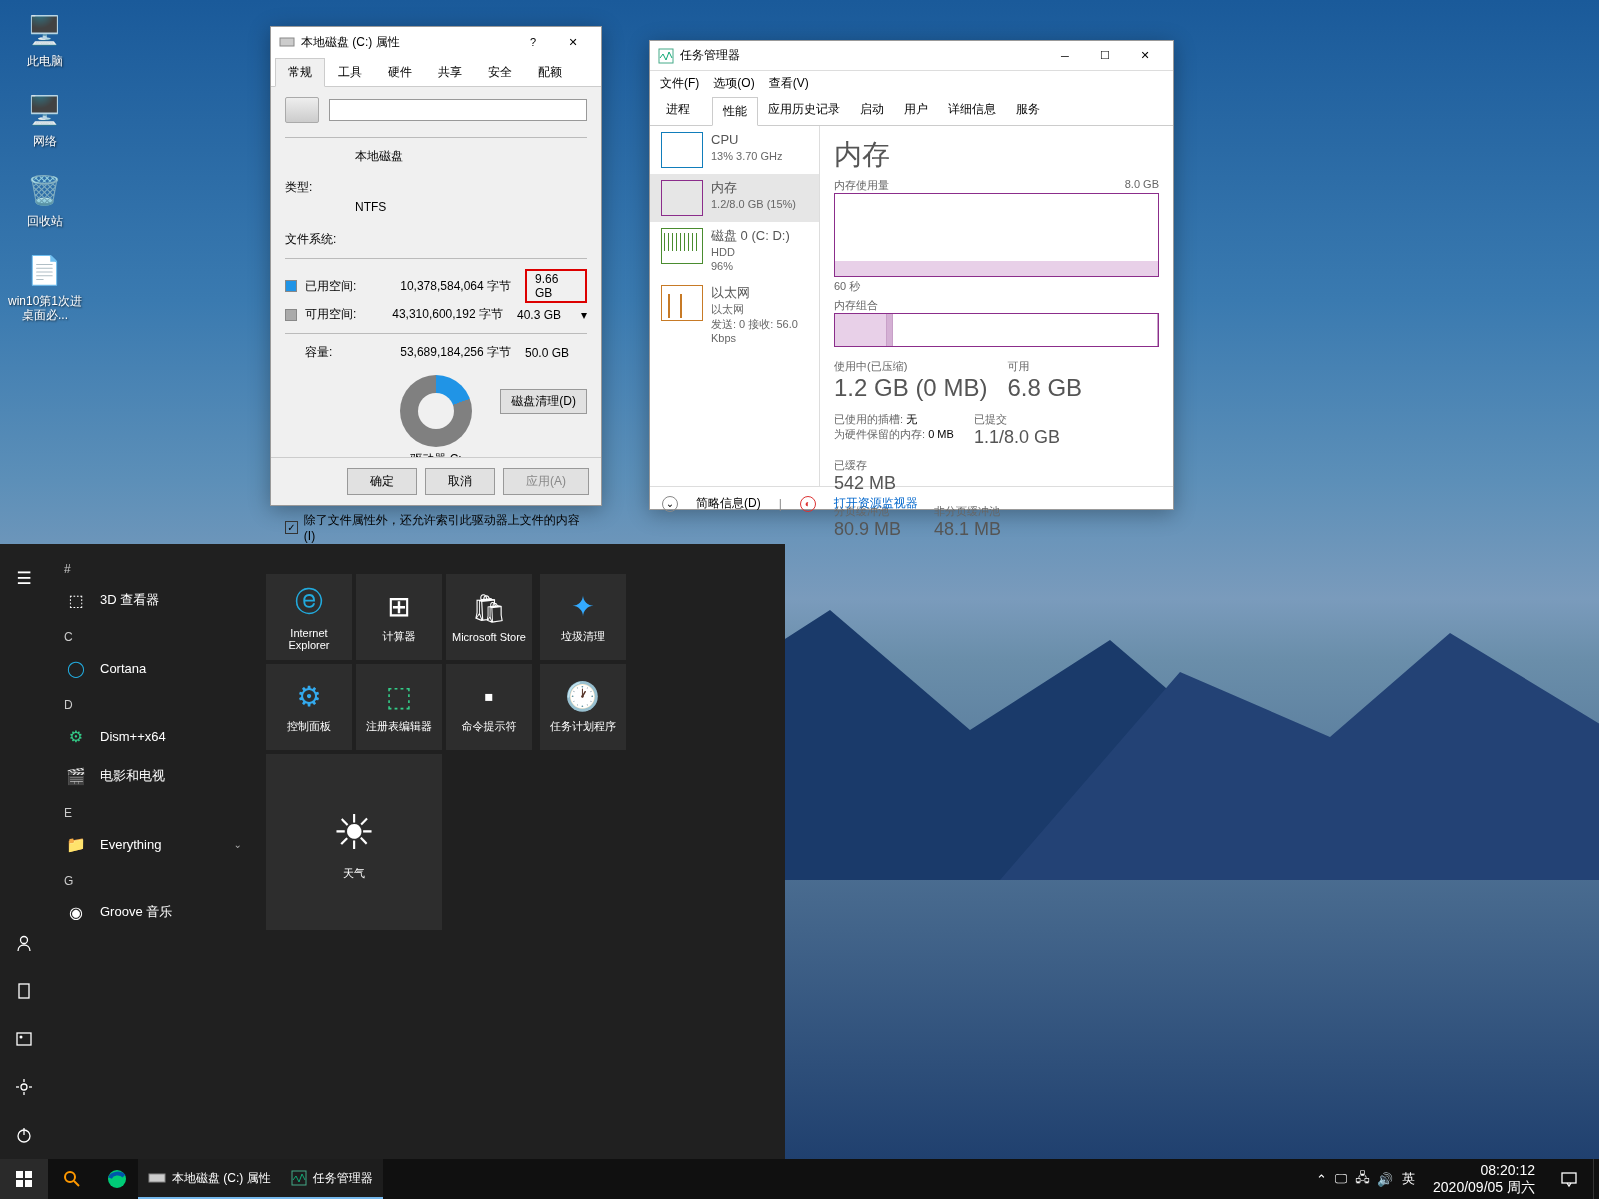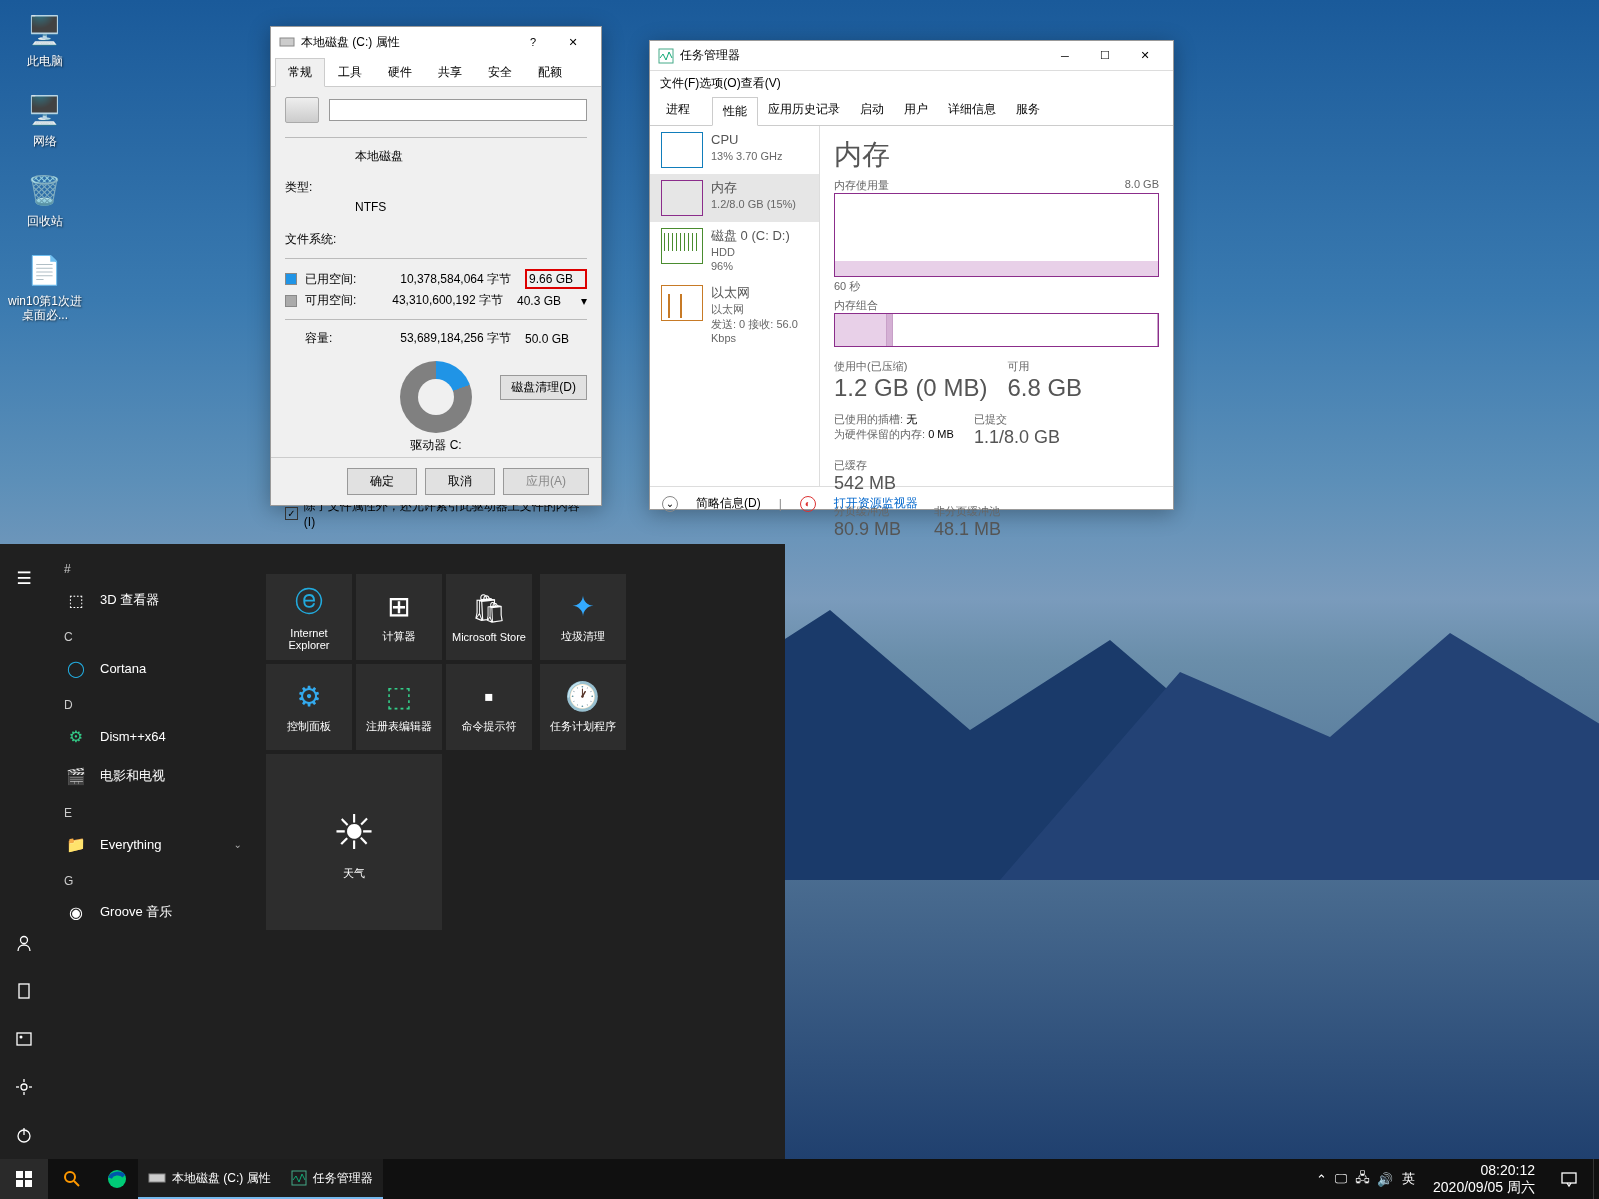--- a/index.html
+++ b/index.html
@@ -36,35 +36,35 @@
 .kv .k { width: 70px; margin-top: 31px; }
 .kv .v { flex: 1; }
 .hr { border-top: 1px solid #bbb; margin: 10px 0; }
 .space-row { display: flex; align-items: center; font-size: 12px; margin: 3px 0; }
 .space-row .sq { width: 12px; height: 12px; margin-right: 8px; border: 1px solid #888; }
 .space-row .sq.used { background: #2094e6; }
 .space-row .sq.free { background: #aaa; }
 .space-row .lbl { width: 56px; }
 .space-row .bytes { flex: 1; text-align: right; padding-right: 14px; }
 .space-row .gb { width: 62px; text-align: left; }
-.space-row .gb.hi { border: 2px solid #d00; padding: 1px 2px; }
+.space-row .gb.hi { border: 2px solid #d00; padding: 1px 8px; }
 .pie { width: 72px; height: 72px; border-radius: 50%; margin: 14px auto 4px; background: conic-gradient(#2094e6 0deg 70deg, #808080 70deg 360deg); position: relative; }
 .pie::after { content: ''; position: absolute; left: 18px; top: 18px; width: 36px; height: 36px; border-radius: 50%; background: #f0f0f0; }
 .pie-label { text-align: center; font-size: 12px; margin-bottom: 8px; }
 .diskclean-btn { float: right; padding: 3px 10px; border: 1px solid #999; background: #e1e1e1; font-size: 12px; margin-top: -62px; cursor: pointer; }
 .check-row { display: flex; align-items: center; gap: 6px; font-size: 12px; margin: 6px 0; }
 .check { width: 13px; height: 13px; border: 1px solid #333; display: inline-flex; align-items: center; justify-content: center; font-size: 10px; }
 .btnrow { display: flex; gap: 8px; justify-content: flex-end; padding: 10px 12px; border-top: 1px solid #ccc; position: absolute; bottom: 0; left: 0; right: 0; background: #f0f0f0; }
 .btn { padding: 4px 22px; border: 1px solid #999; background: #e1e1e1; font-size: 12px; cursor: pointer; }
 .btn.disabled { color: #888; }
 
 
 .tm { left: 649px; top: 40px; width: 525px; height: 470px; }
 .tm .titlebar { border-bottom: 1px solid #ddd; }
-.tm-menu { display: flex; padding: 4px 10px; font-size: 12px; }
+.tm-menu { display: flex; gap: 14px; padding: 4px 10px; font-size: 12px; }
 .tm-tabs { display: flex; border-bottom: 1px solid #ccc; padding: 0 6px; }
 .tm-tab { padding: 5px 10px; font-size: 12px; cursor: pointer; border-bottom: 2px solid transparent; }
 .tm-tab.active { border: 1px solid #ccc; border-bottom: 1px solid #fff; background: #fff; position: relative; top: 1px; margin-left: 12px; }
 .tm-body { display: flex; height: 360px; }
 .tm-sidebar { width: 170px; border-right: 1px solid #ddd; overflow: hidden; }
 .tm-item { display: flex; padding: 6px 8px; gap: 8px; cursor: pointer; border-left: 3px solid transparent; }
 .tm-item.sel { background: #e6e6e6; border-left: 3px solid transparent; }
 .tm-mini { width: 42px; height: 36px; border: 1px solid; position: relative; flex-shrink: 0; }
 .tm-mini.cpu { border-color: #117dbb; }
 .tm-mini.cpu::after { content: ''; position: absolute; left: 2px; right: 2px; top: 18px; height: 10px; background: linear-gradient(90deg, transparent 0%, transparent 10%, #117dbb 10%, #117dbb 12%, transparent 12%); }

